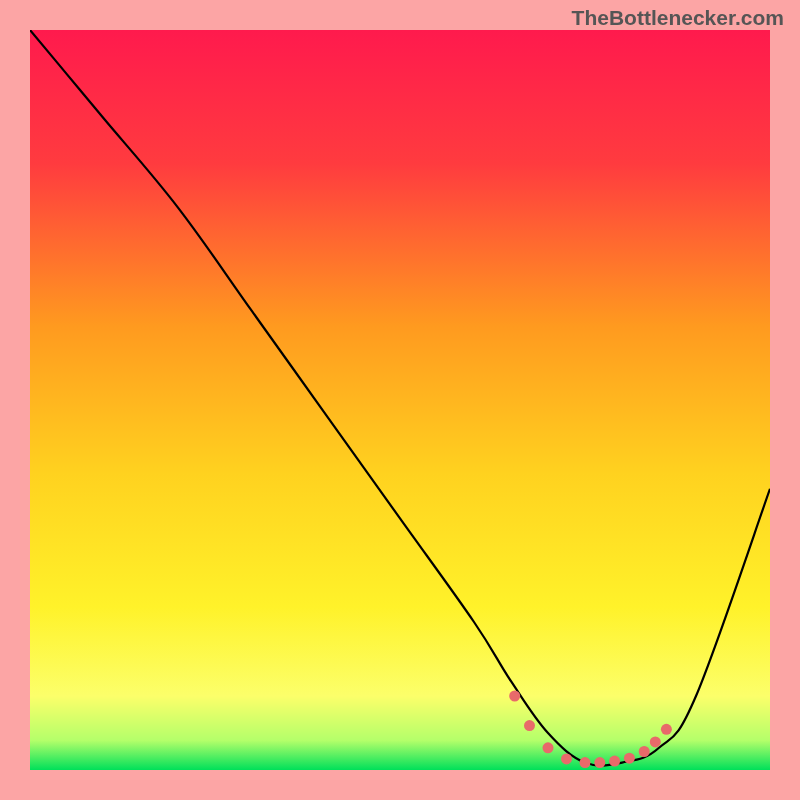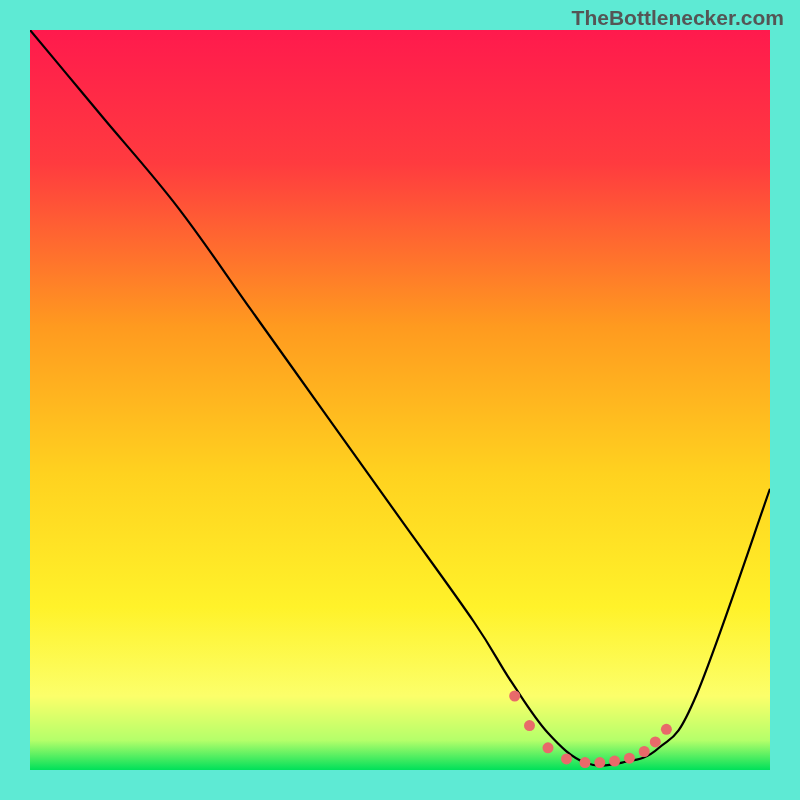--- a/index.html
+++ b/index.html
@@ -8,21 +8,21 @@
     background: #000;
     width: 800px;
     height: 800px;
     overflow: hidden;
     font-family: Arial, sans-serif;
   }
   .container {
     position: relative;
     width: 800px;
     height: 800px;
-    background: #5eead4;
+    background: #fca5a5;
   }
   .watermark {
     position: absolute;
     top: 6px;
     right: 16px;
     color: #555;
     font-size: 21px;
     font-weight: bold;
     z-index: 10;
   }

